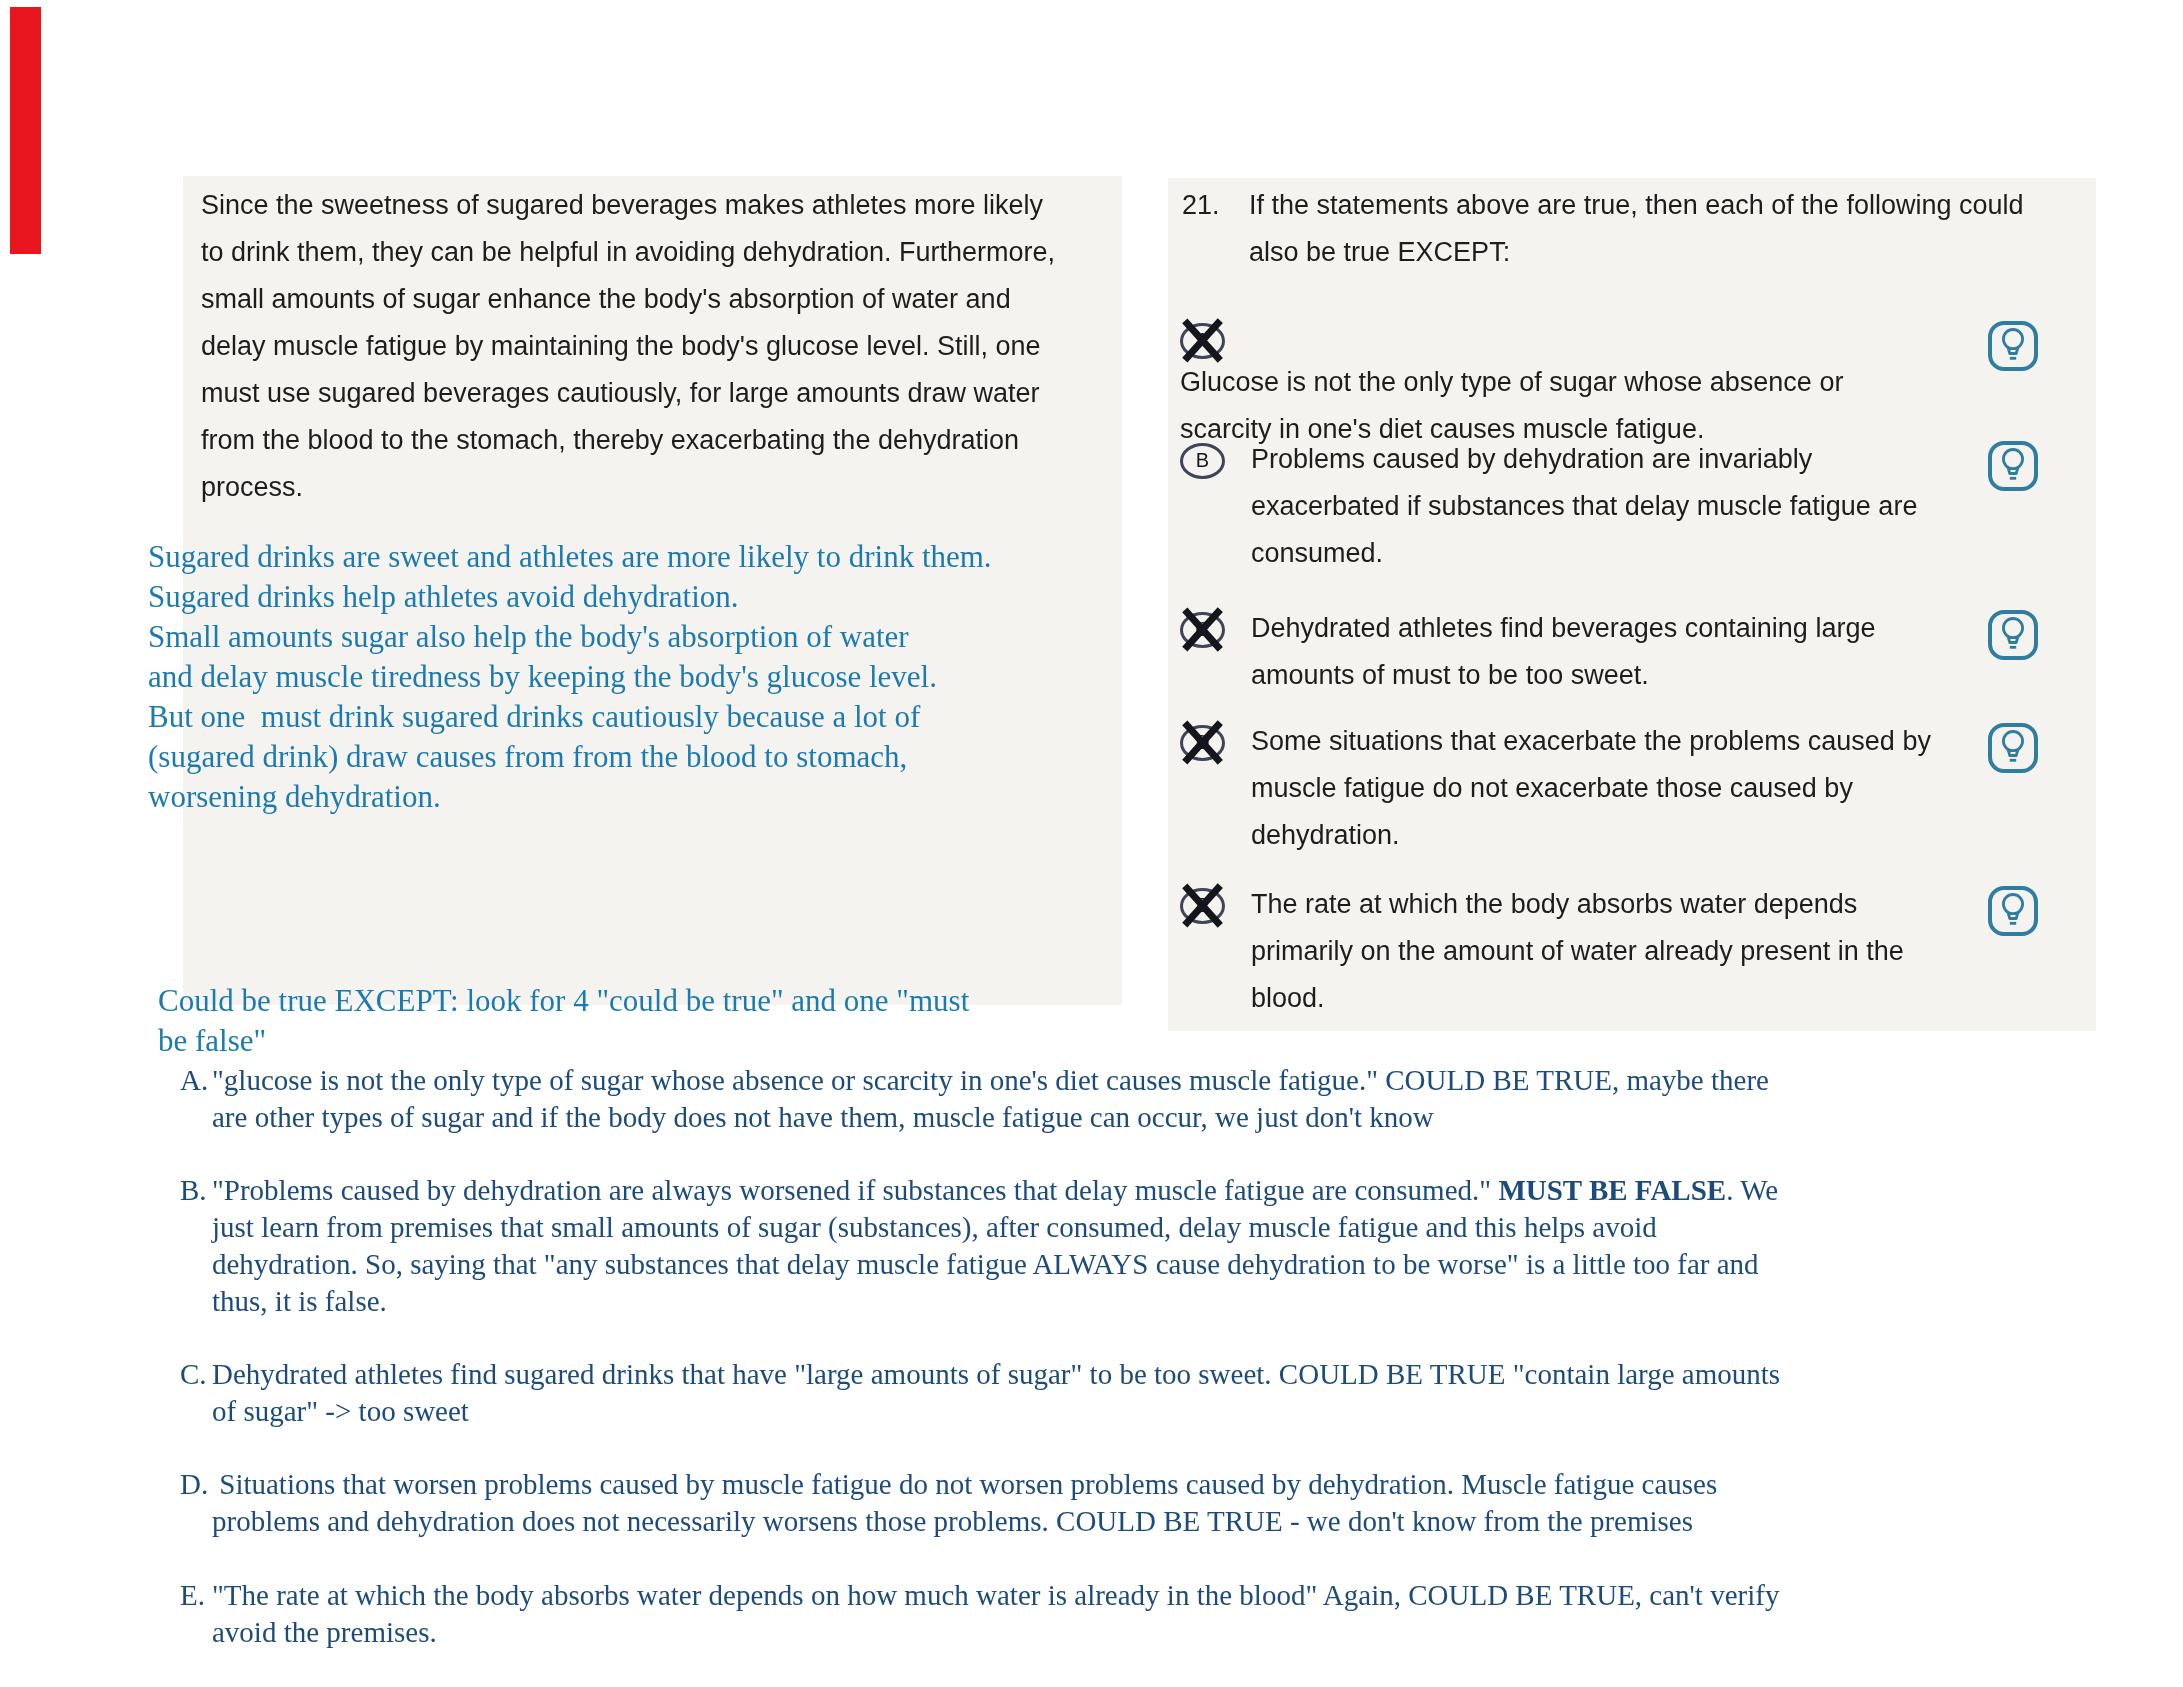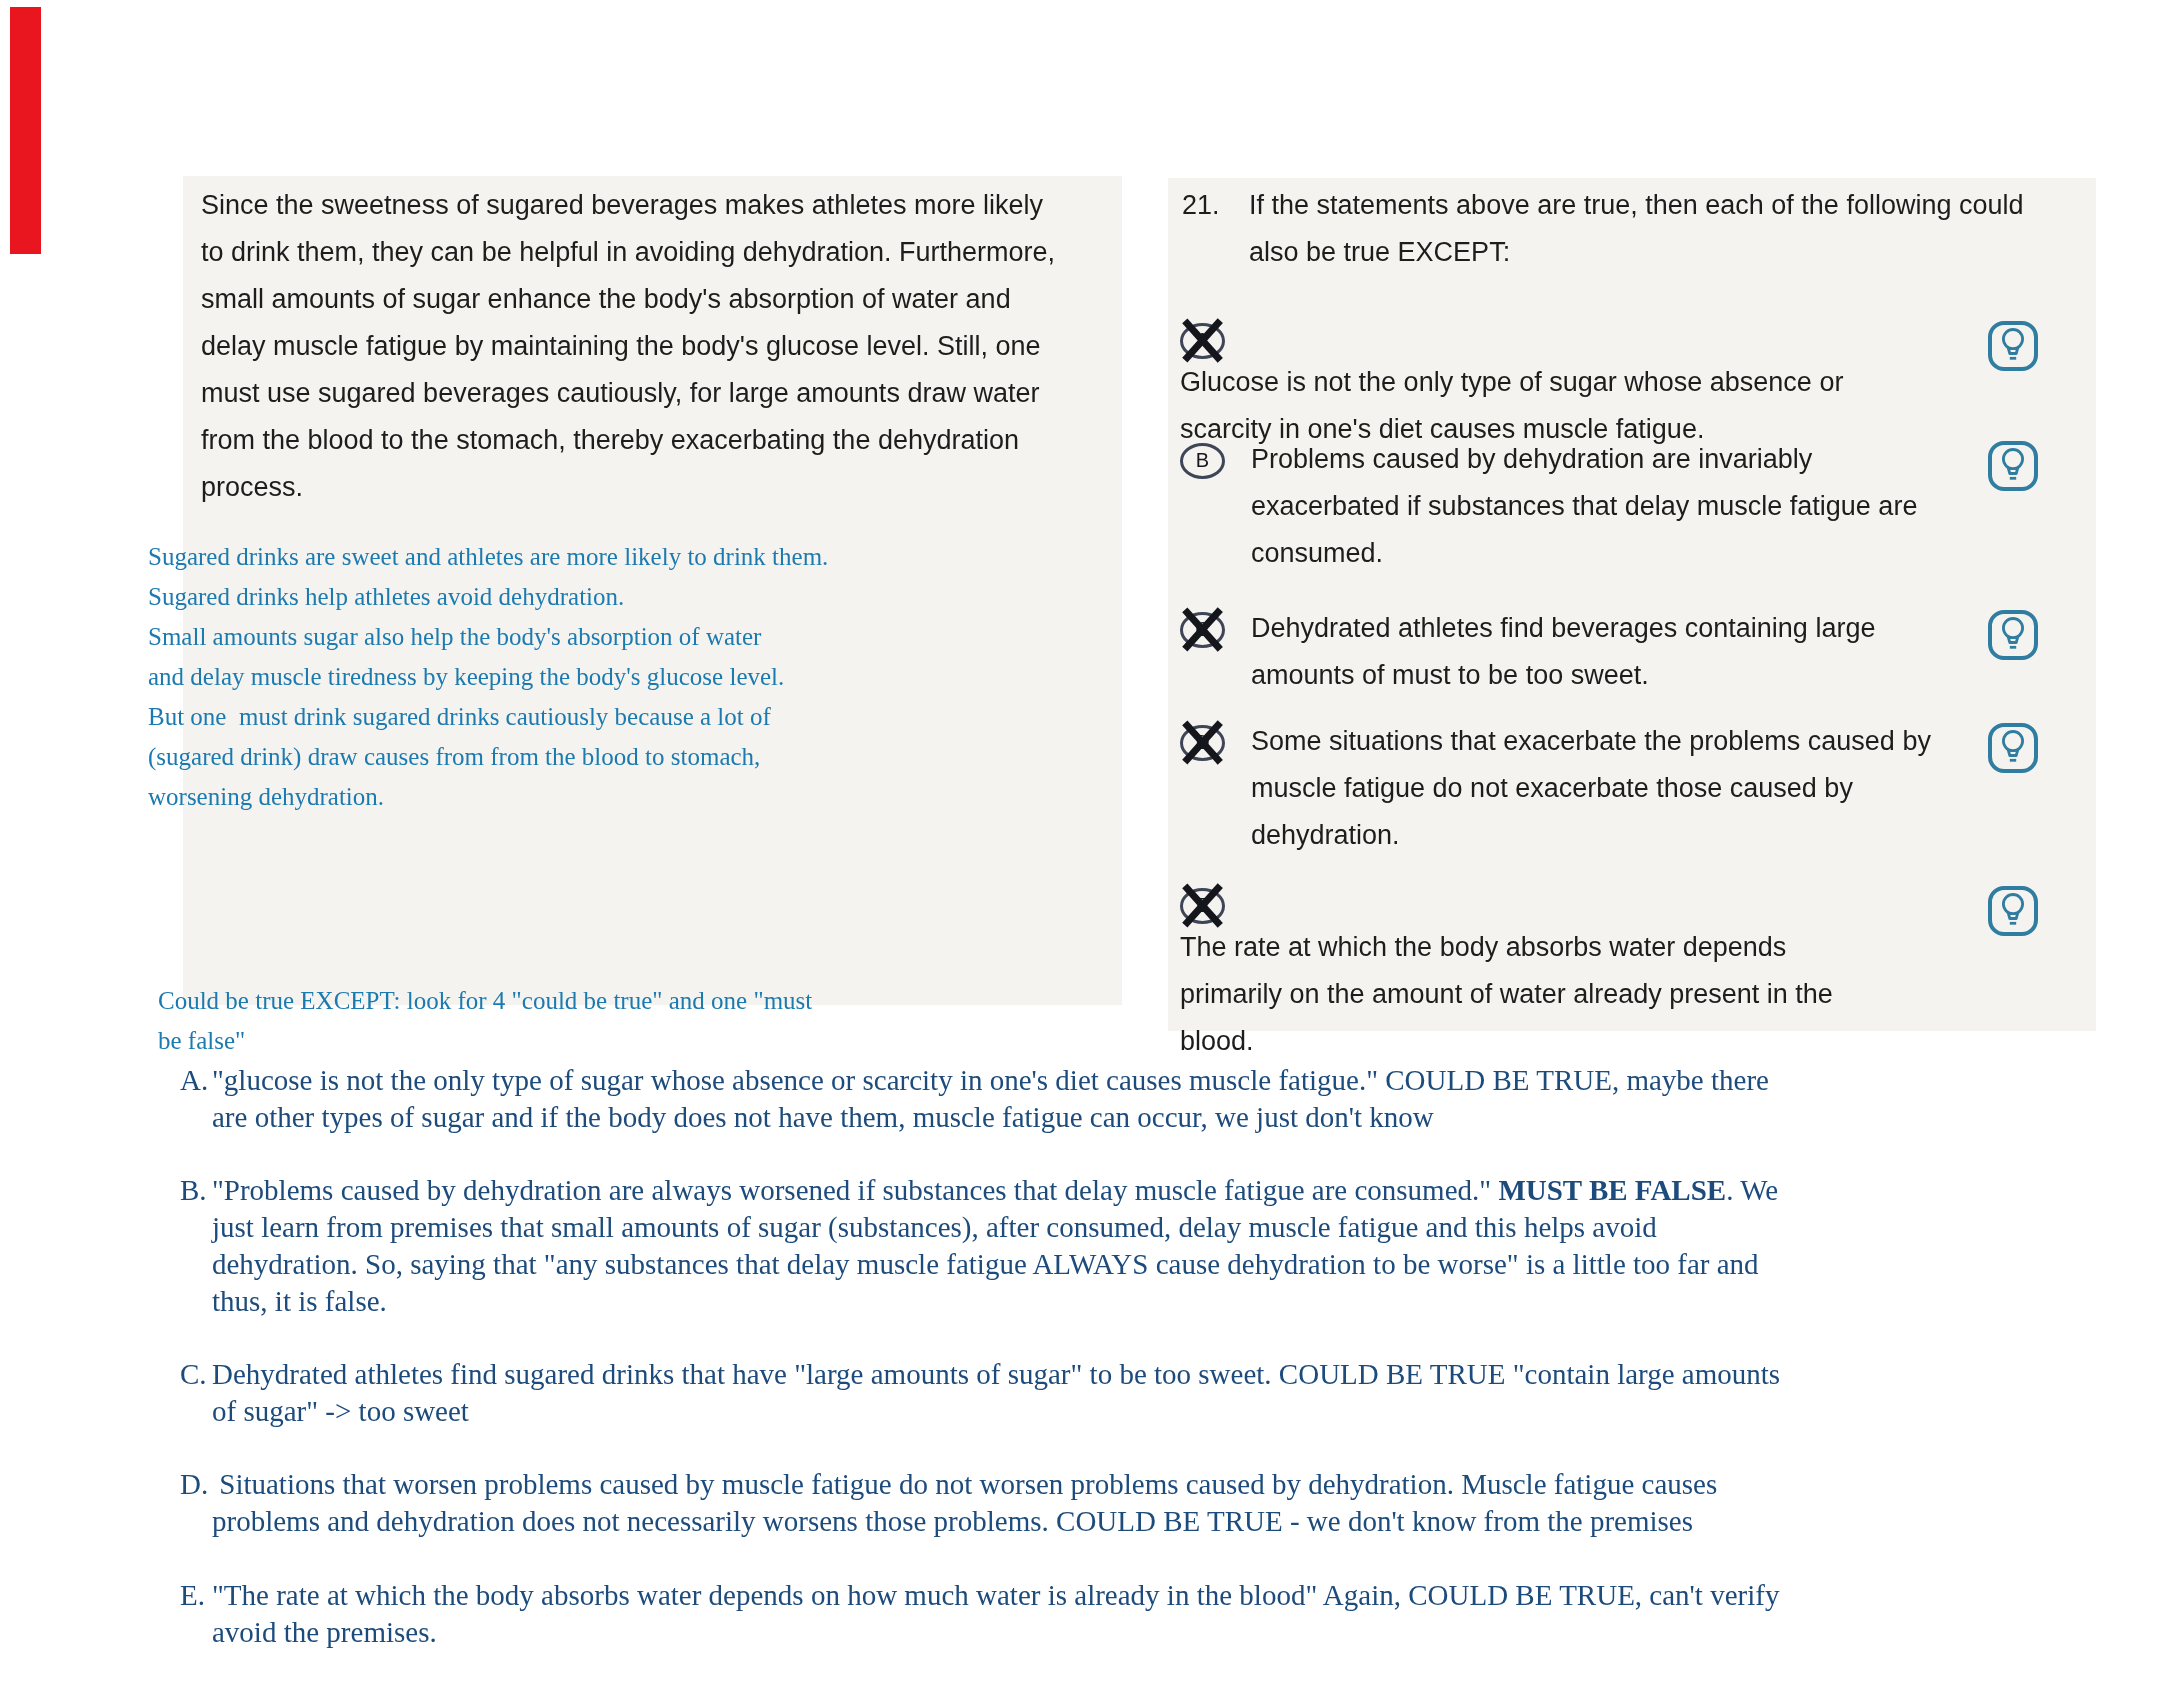--- a/index.html
+++ b/index.html
@@ -8,21 +8,21 @@
     background:#ffffff;
     font-family:"Liberation Sans","DejaVu Sans",sans-serif;
   }
   .abs { position:absolute; }
   .graybox { position:absolute; background:#f5f3ef; }
   .red-bar { position:absolute; left:9.7px; top:6.5px; width:31px; height:247px; background:#e9161f; }
 
   .sans-line { color:#1d1d1d; font-size:27px; line-height:47px; white-space:pre; }
   .serif-blue-line {
     font-family:"Liberation Serif","DejaVu Serif",serif;
-    color:#1b7ab0; font-size:25px; line-height:40px; white-space:pre;
+    color:#1b7ab0; font-size:31px; line-height:40px; white-space:pre;
   }
   .serif-navy-line {
     font-family:"Liberation Serif","DejaVu Serif",serif;
     color:#1c4b7c; font-size:29px; line-height:37px; white-space:pre;
   }
   .bold-seg { font-weight:bold; }
 
   
   .question-block { position:absolute; left:1182px; top:182px; display:flex; align-items:flex-start; }
   .q-num { width:67px; flex:none; }
@@ -162,21 +162,21 @@
   </div>
   <div class="bulb-btn">
     <svg width="32" height="37" viewBox="0 0 40 46">
       <circle cx="20" cy="15" r="12" fill="none" stroke="#2f7da1" stroke-width="3.5"></circle>
       <path d="M14 26 L16 33 L24 33 L26 26" fill="none" stroke="#2f7da1" stroke-width="3.5" stroke-linejoin="round"></path>
       <line x1="16" y1="39" x2="24" y2="39" stroke="#2f7da1" stroke-width="3.5"></line>
     </svg>
   </div>
 </div>
 
-<div class="choice-row" style="top:881px;flex-direction:column;">
+<div class="choice-row" style="top:881px;">
   <div class="choice-icon">
     <div class="choice-ellipse">
       <span>E</span>
     </div>
     <div class="x-stroke x-1"></div>
     <div class="x-stroke x-2"></div>
   </div>
   <div class="choice-text">
     <div class="sans-line">The rate at which the body absorbs water depends</div>
     <div class="sans-line">primarily on the amount of water already present in the</div>

